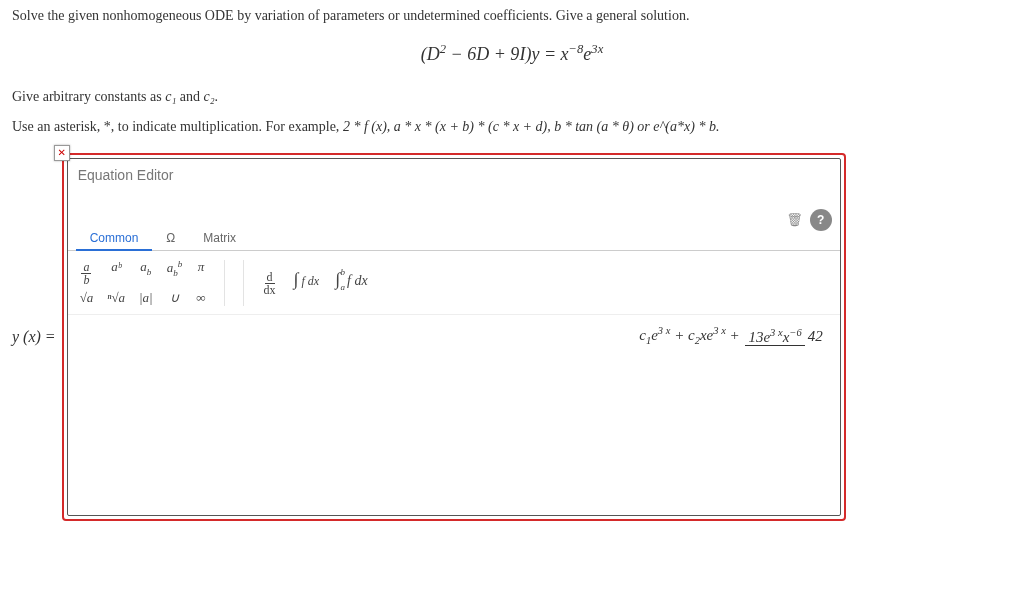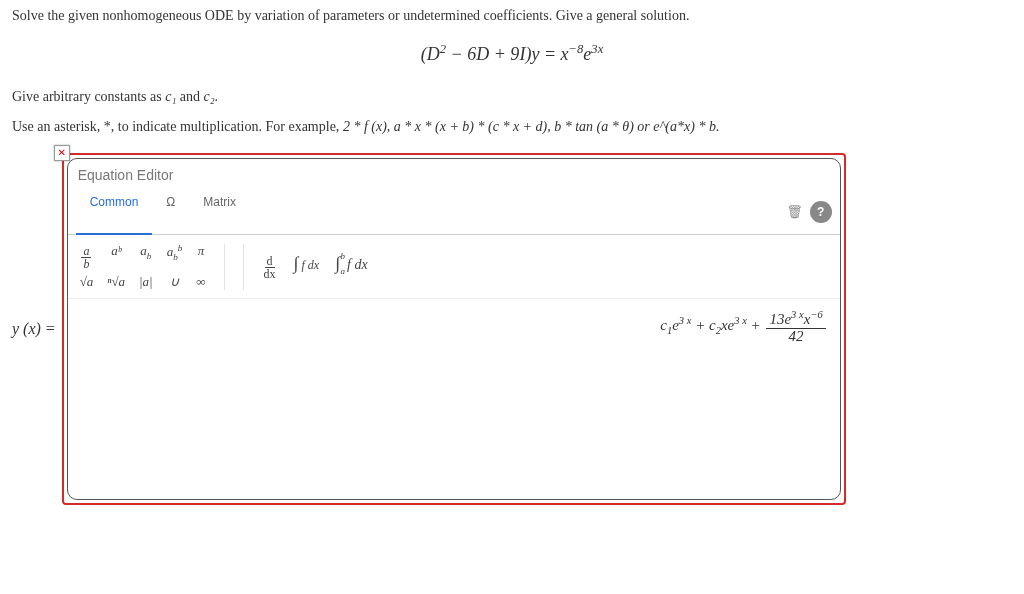--- a/index.html
+++ b/index.html
@@ -50,42 +50,43 @@
     font-size: 10px;
     line-height: 13px;
     text-align: center;
     font-family: Arial, sans-serif;
     box-shadow: 0 0 2px rgba(0,0,0,0.3);
     cursor: pointer;
   }
   .editor-inner {
     border: 1px solid #555;
     margin: 3px;
-    border-radius: 10px;
+    border-radius: 2px;
   }
   .editor-title {
     font-family: Arial, sans-serif;
     font-size: 14px;
     color: #777;
     padding: 8px 10px 6px 10px;
   }
   .tab-row {
     display: flex;
     align-items: center;
     border-bottom: 1px solid #ccc;
     padding: 0 8px;
     font-family: Arial, sans-serif;
     font-size: 12px;
   }
   .tab {
-    padding: 6px 14px 24px 14px;
+    padding: 6px 14px 4px 14px;
     color: #666;
     cursor: pointer;
     border-bottom: 2px solid transparent;
     margin-bottom: -1px;
+    margin-top: 36px;
   }
   .tab.active {
     color: #2a6fd6;
     border-bottom: 2px solid #2a6fd6;
   }
   .tab-spacer { flex: 1; }
   .icon-btn {
     width: 22px; height: 22px;
     display: inline-flex; align-items: center; justify-content: center;
     color: #888;
@@ -126,21 +127,21 @@
   .answer-area {
     min-height: 180px;
     padding: 10px 12px;
     font-family: 'Times New Roman', serif;
     font-style: italic;
     font-size: 15px;
     color: #333;
     text-align: right;
   }
   .ans-frac {
-    display:inline-flex; flex-direction:column; align-items:center; vertical-align:middle;
+    display:inline-flex; flex-direction:row; align-items:center; vertical-align:middle;
     line-height:1.05; margin:0 2px;
   }
   .ans-frac .num { border-bottom:1px solid #333; padding:0 3px; }
   .ans-frac .den { padding:0 3px; }
   .trig-grid {
     display:grid; grid-template-columns:repeat(3,auto); column-gap:22px; row-gap:4px; font-size:13px;
   }
 </style>
 </head>
 <body>

